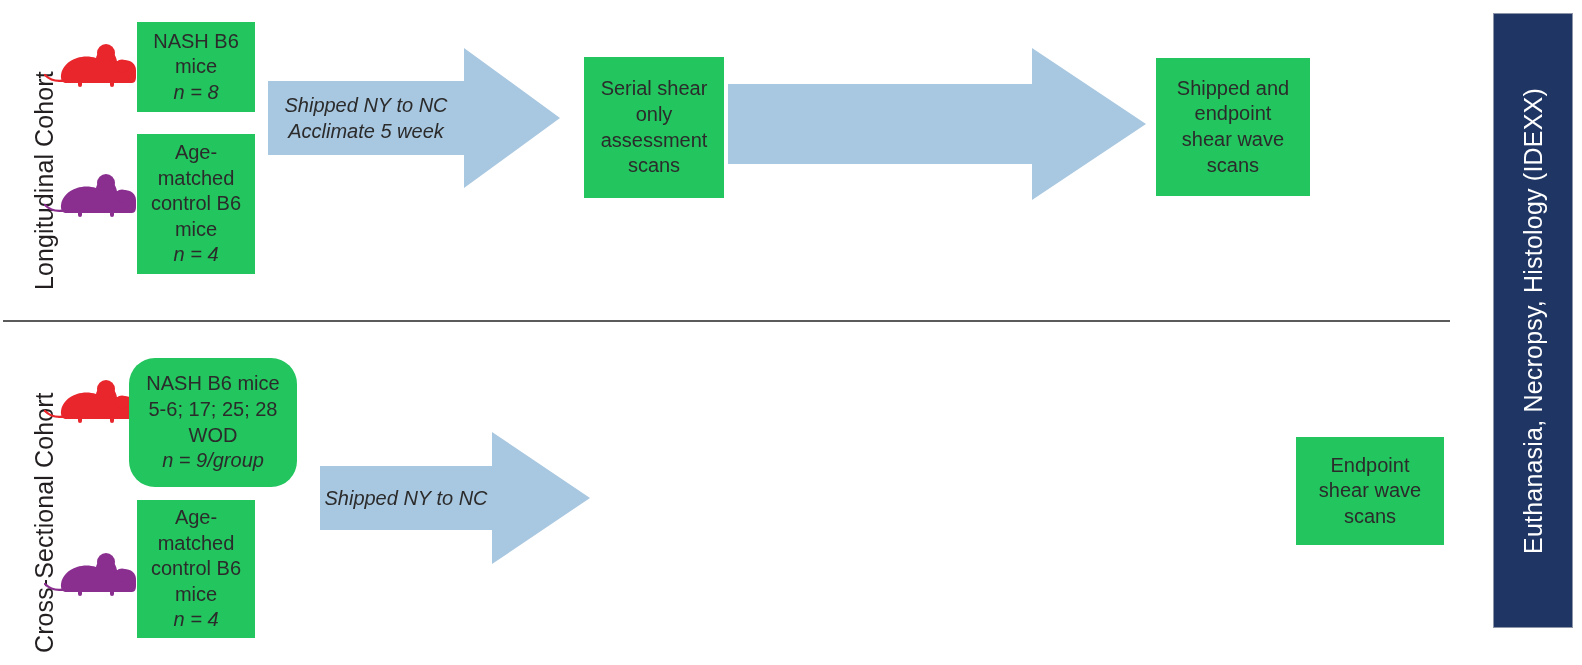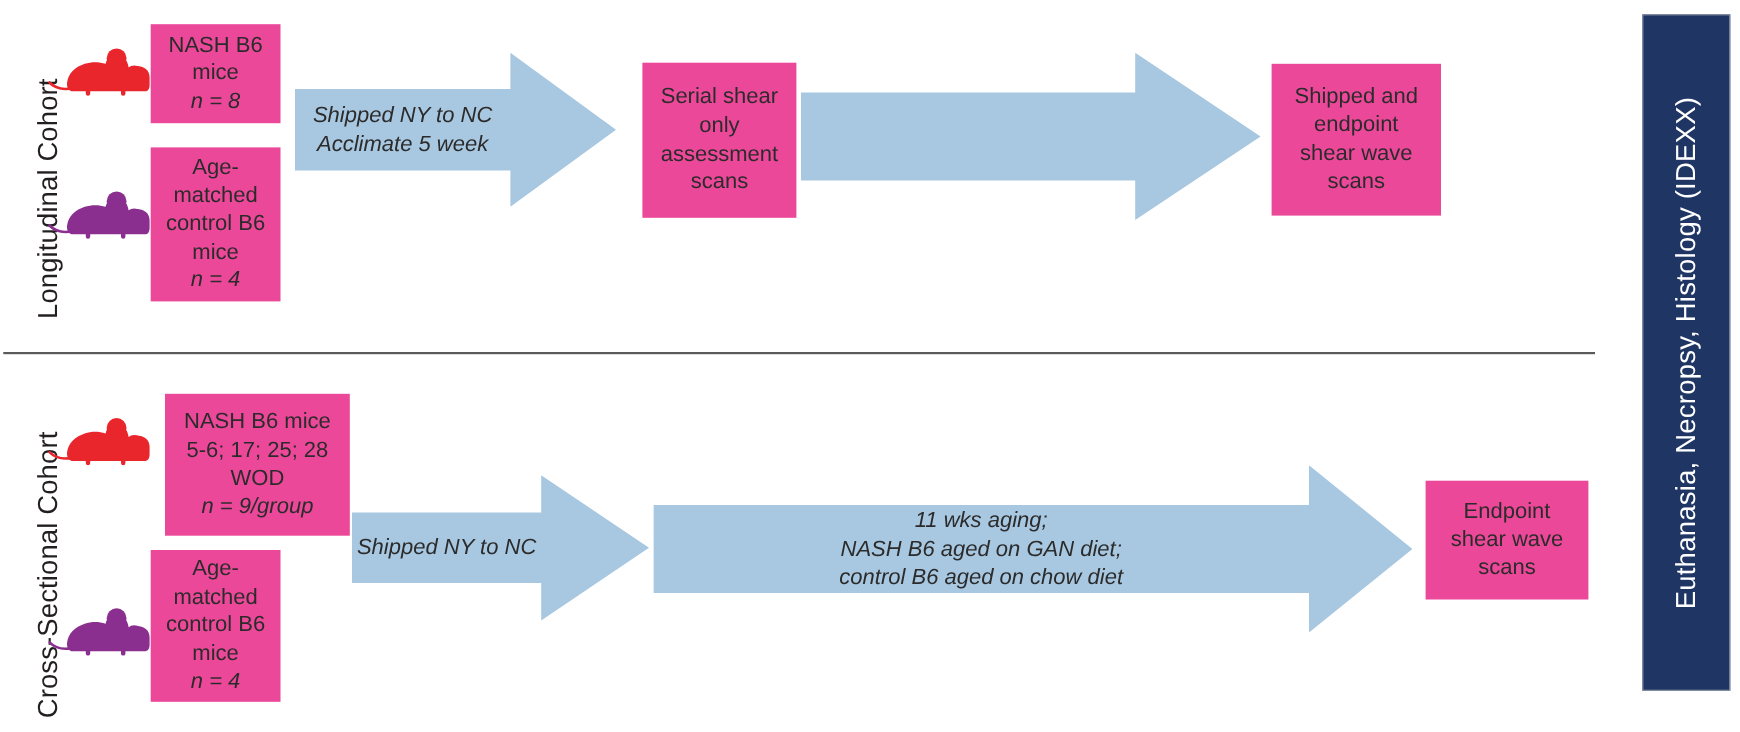--- a/index.html
+++ b/index.html
@@ -33,21 +33,21 @@
   
   .divider {
     position: absolute;
     background: #5b5b5b;
     height: 2px;
   }
 
   
   .box {
     position: absolute;
-    background: #ec4899;
+    background: #22c55e;
     display: flex;
     align-items: center;
     justify-content: center;
     text-align: center;
     font-size: 20px;
     line-height: 1.28;
     color: #2b2b2b;
     padding: 2px 6px;
     box-sizing: border-box;
   }
@@ -219,21 +219,21 @@
                C46,22 39,22 33,24 C24,27 18,33 17,41
                C16.5,45 18,48 21,49 L88,49 C91,49 92,46 92,43 Z" fill="#8a2f8f"></path>
       <ellipse cx="62" cy="19" rx="9" ry="9" fill="#8a2f8f"></ellipse>
       <ellipse cx="78" cy="32" rx="7.5" ry="6.5" fill="#8a2f8f"></ellipse>
       <path d="M22,46 C14,48 6,46 1,41" stroke="#8a2f8f" stroke-width="2.4" fill="none" stroke-linecap="round"></path>
       <rect x="34" y="46" width="4" height="7" rx="2" fill="#8a2f8f"></rect>
       <rect x="66" y="46" width="4" height="7" rx="2" fill="#8a2f8f"></rect>
     </svg>
   </div>
 
-  <div class="box" style="left:150px; top:358px; width:168px; height:129px;">
+  <div class="box" style="left:129px; top:358px; width:168px; height:129px;border-radius:26px;">
     <div>
       <span>NASH B6 mice</span><br>
       <span>5-6; 17; 25; 28</span><br>
       <span>WOD</span><br>
       <span class="it">n = 9/group</span>
     </div>
   </div>
 
   <div class="box" style="left:137px; top:500px; width:118px; height:138px;">
     <div>
@@ -249,32 +249,20 @@
     <svg viewBox="0 0 270 132" preserveAspectRatio="none" xmlns="http://www.w3.org/2000/svg">
       <polygon points="0,34 172,34 172,0 270,66 172,132 172,98 0,98" fill="#a8c7e0"></polygon>
     </svg>
     <div class="arrow-text" style="width:172px;">
       <div>
         <span>Shipped NY to NC</span>
       </div>
     </div>
   </div>
 
-  <div class="arrow" style="left:594px; top:423px; width:690px; height:152px;">
-    <svg viewBox="0 0 690 152" preserveAspectRatio="none" xmlns="http://www.w3.org/2000/svg">
-      <polygon points="0,36 596,36 596,0 690,76 596,152 596,116 0,116" fill="#a8c7e0"></polygon>
-    </svg>
-    <div class="arrow-text" style="width:596px;">
-      <div>
-        <span>11 wks aging;</span><br>
-        <span>NASH B6 aged on GAN diet;</span><br>
-        <span>control B6 aged on chow diet</span>
-      </div>
-    </div>
-  </div>
 
   <div class="box" style="left:1296px; top:437px; width:148px; height:108px;">
     <div>
       <span>Endpoint</span><br>
       <span>shear wave</span><br>
       <span>scans</span>
     </div>
   </div>
 
   <div class="navy-bar" style="left:1493px; top:13px; width:80px; height:615px;">

